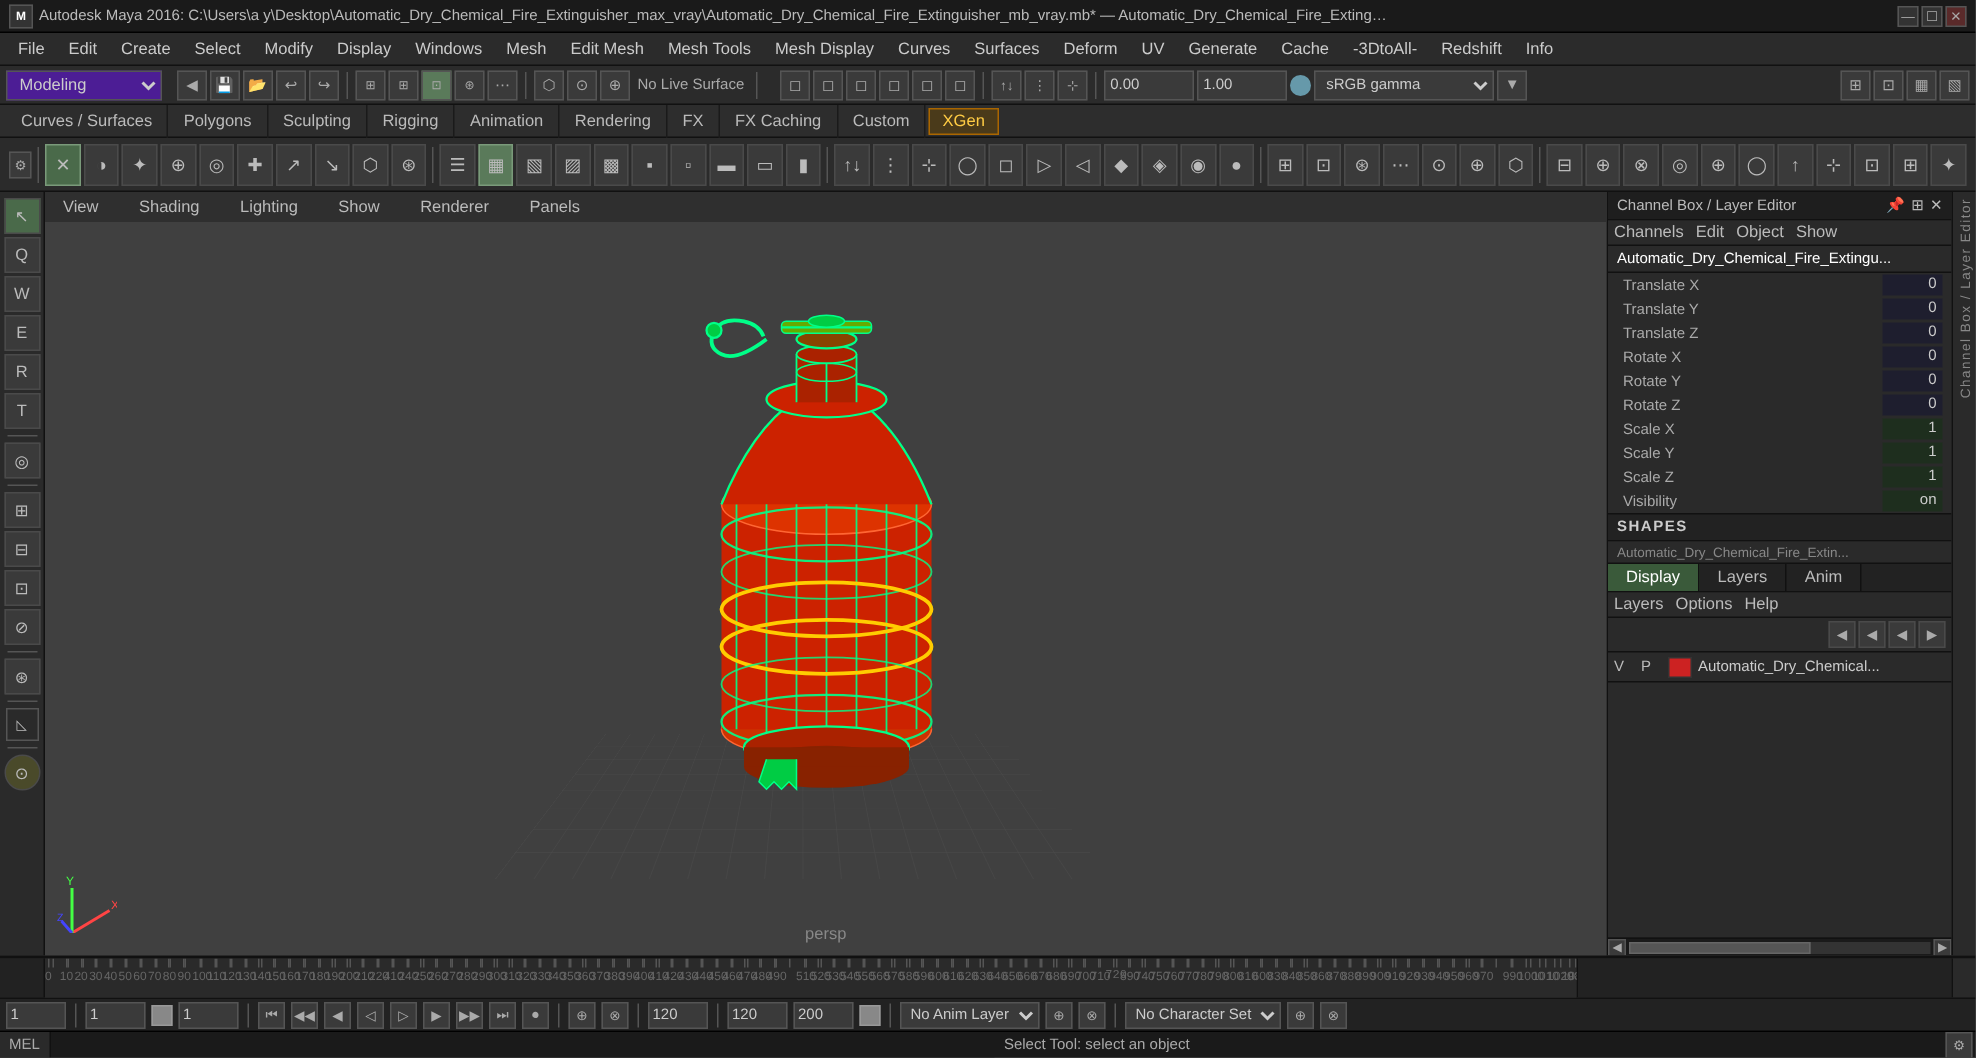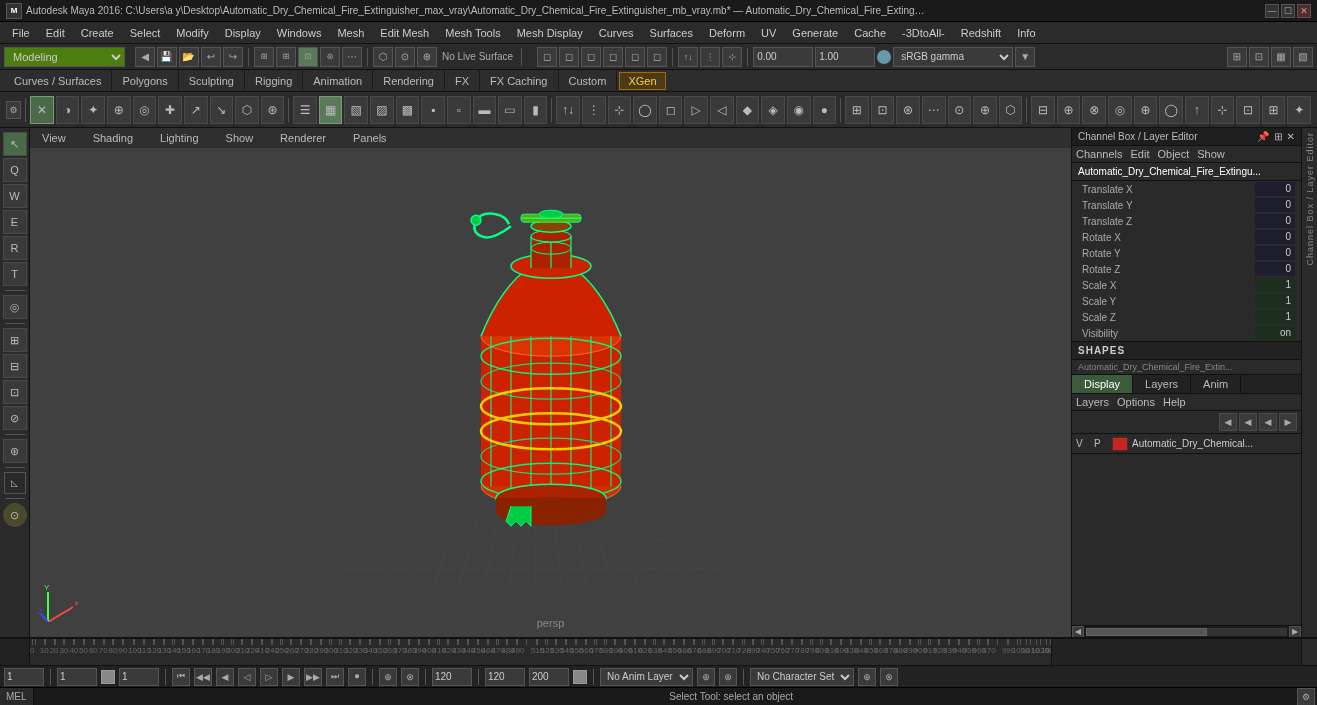--- a/index.html
+++ b/index.html
@@ -73,26 +73,26 @@
     #toolbar-row {
       background: #2b2b2b;
       height: 26px;
       display: flex;
       align-items: center;
       padding: 0 4px;
       border-bottom: 1px solid #111;
       gap: 2px;
     }
     .mode-selector {
-      background: #4d7c0f;
+      background: #4c1d95;
       border: 1px solid #555;
       color: #ccc;
       font-size: 11px;
       padding: 1px 4px;
-      width: 121px;
+      width: 104px;
       height: 20px;
       cursor: pointer;
     }
     .toolbar-separator {
       width: 1px; height: 18px;
       background: #555;
       margin: 0 3px;
     }
     .toolbar-btn {
       width: 20px; height: 20px;

